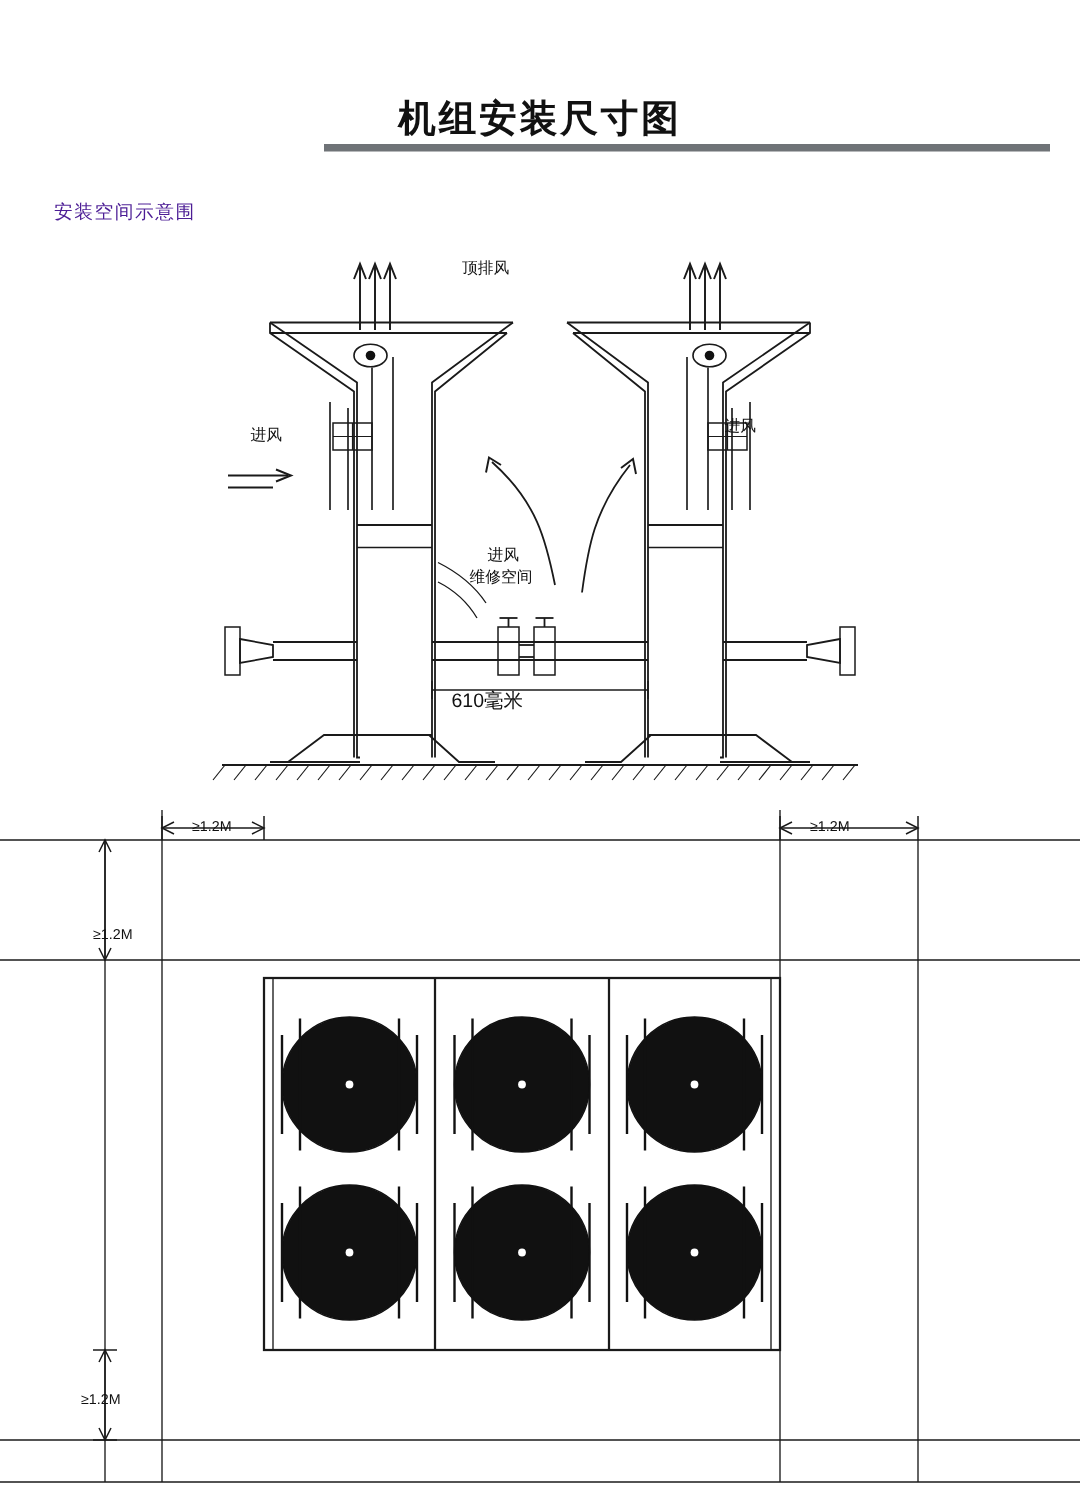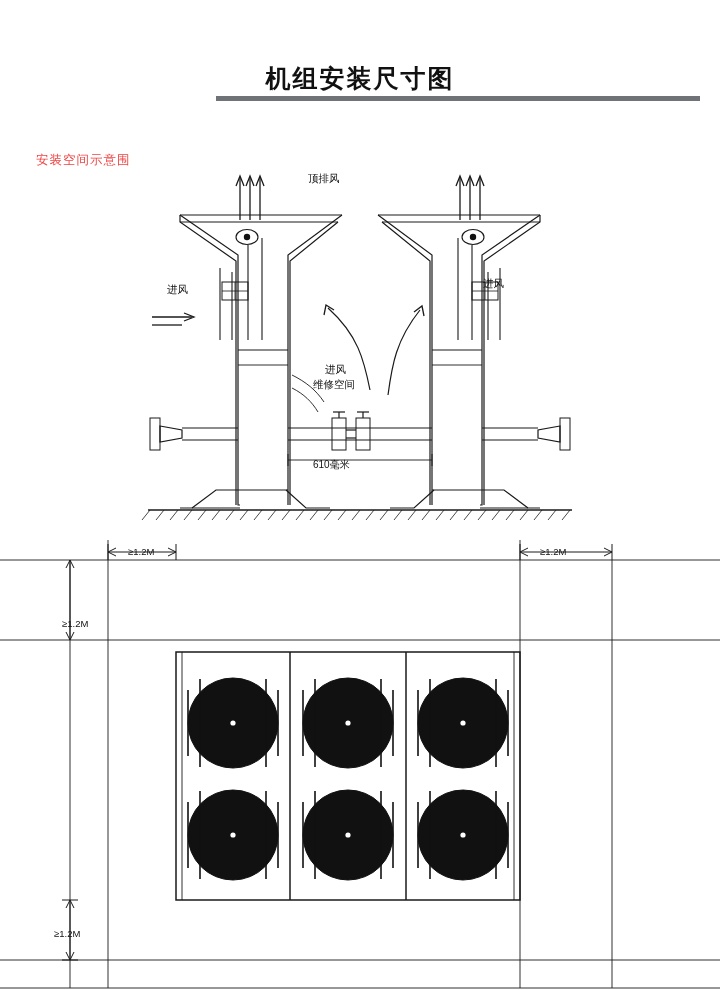--- a/index.html
+++ b/index.html
@@ -40,23 +40,22 @@
     top: 96px;
     width: 484px;
     height: 5px;
     background: #6f7377;
   }
   .section-label {
     position: absolute;
     left: 36px;
     top: 133px;
     font-size: 12.5px;
-    color: #ef4444;
+    color: #4c1d95;
     letter-spacing: 1px;
-    margin-top: 19px;
   }
   
   .cn {
     font-family: "Liberation Sans", sans-serif;
   }
   .lbl {
     position: absolute;
     font-size: 10.5px;
     color: #111;
     white-space: nowrap;
@@ -227,21 +226,21 @@
         <path d="M172 228 C184 234 192 242 198 252" stroke-width="0.9"></path>
       </g>
     </svg>
   </div>
 
   <div class="lbl cn" style="left:308px; top:172px;">顶排风</div>
   <div class="lbl cn b" style="left:167px; top:283px;">进风</div>
   <div class="lbl cn b" style="left:483px; top:277px;">进风</div>
   <div class="lbl cn b" style="left:325px; top:363px;">进风</div>
   <div class="lbl cn b" style="left:313px; top:378px;">维修空间</div>
-  <div class="lbl cn" style="left:313px; top:458px; font-size:10px;">610毫米</div>
+  <div class="lbl cn" style="left:301px; top:458px; font-size:13px;">610毫米</div>
 
   <div class="sv" style="left:0px; top:540px;">
     <svg width="720" height="450" viewBox="0 0 720 450">
       <g fill="none" stroke="#1a1a1a">
 
         <g stroke-width="1">
 
           <path d="M0 20 L720 20" stroke-width="0.9"></path>
 
           <path d="M0 100 L720 100" stroke-width="0.9"></path>

